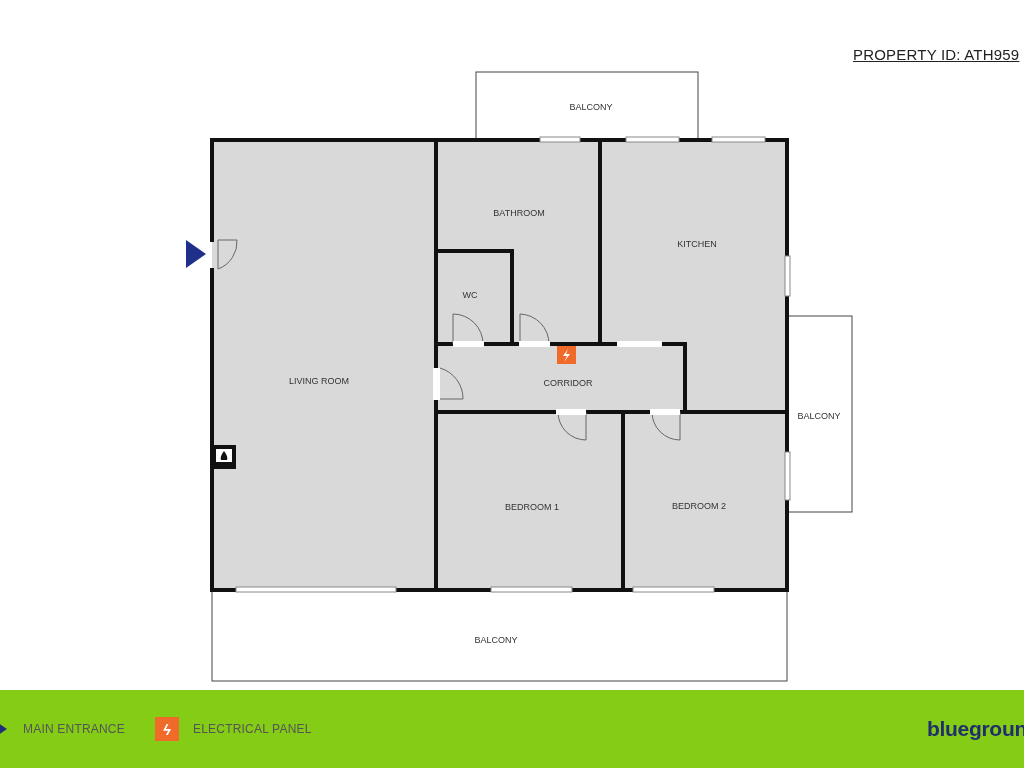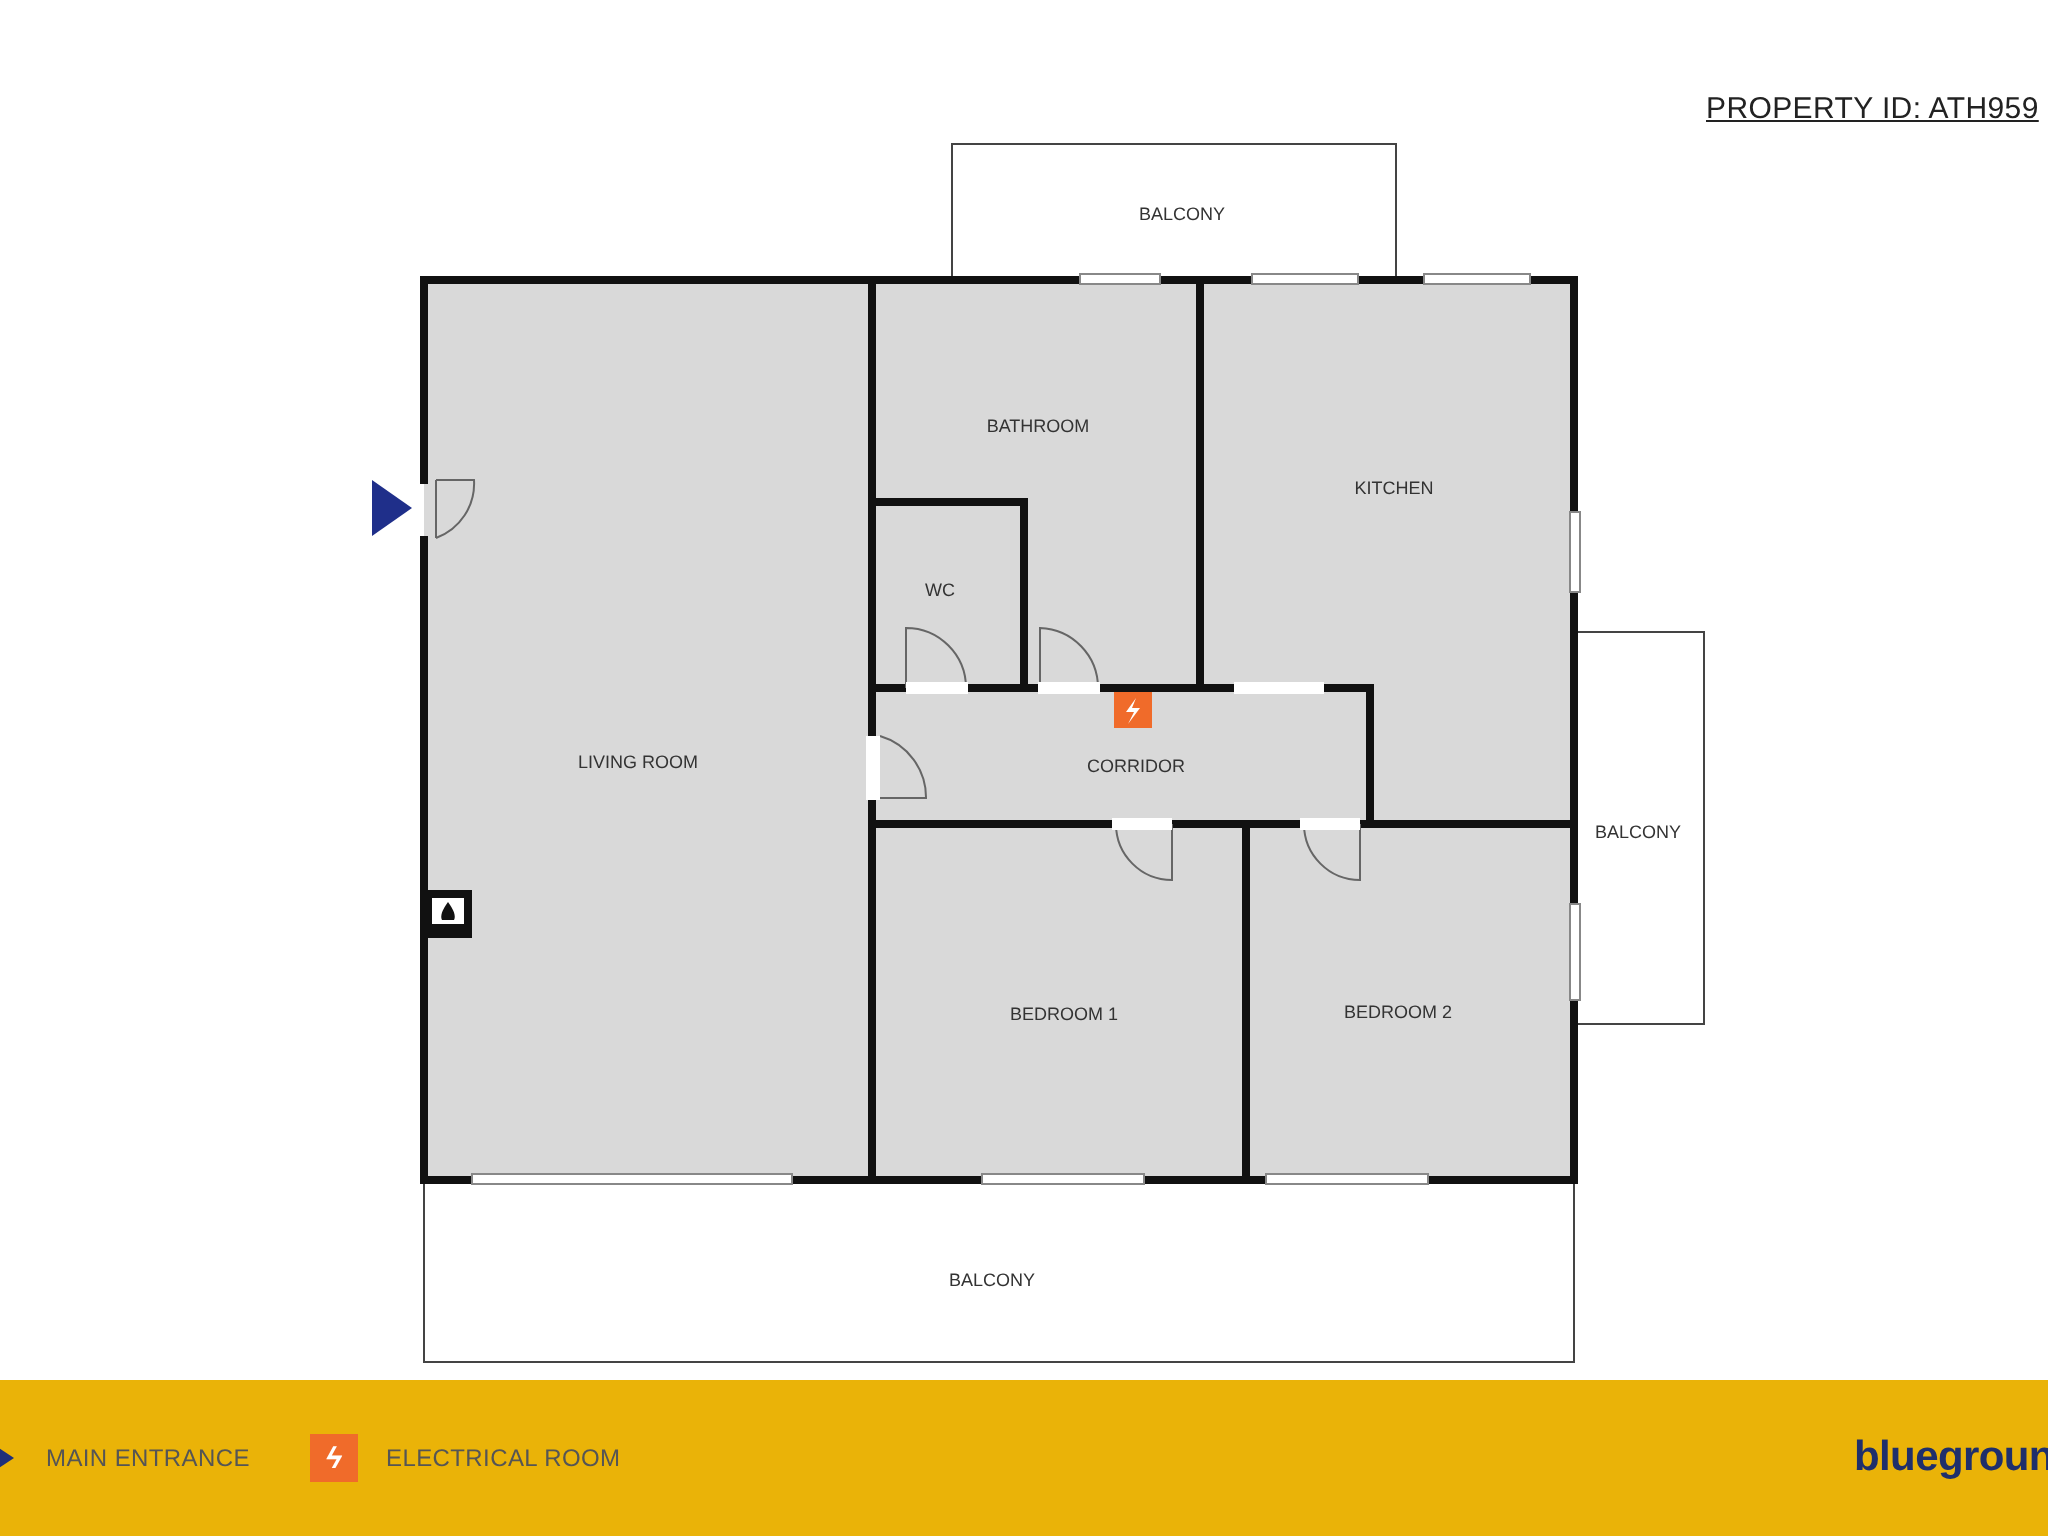--- a/index.html
+++ b/index.html
@@ -9,21 +9,21 @@
       font-family: "Liberation Sans", "DejaVu Sans", sans-serif;
     }
     .property-id {
       position: absolute; left: 853px; top: 46px;
       font-size: 15px; color: #222; letter-spacing: 0.2px; white-space: nowrap; text-decoration: underline;
     }
     svg.plan { position: absolute; left: 0; top: 0; }
     .room-label { font-family: "Liberation Sans", sans-serif; font-size: 9px; fill: #333; text-anchor: middle; }
     .legend {
       position: absolute; left: 0; top: 690px; width: 1024px; height: 78px;
-      background: #eab308;
+      background: #84cc16;
     }
     .legend-item { position: absolute; top: 0; height: 78px; display: flex; align-items: center; }
     .legend-text { font-size: 12px; color: #555; letter-spacing: 0.2px; }
     .legend-entrance { left: 0; }
     .legend-electric { left: 155px; }
     .elec-icon {
       width: 24px; height: 24px; background: #f06b2a; color: #fff;
       display: inline-flex; align-items: center; justify-content: center;
       font-size: 15px; font-weight: bold; margin-right: 14px; font-style: italic;
     }
@@ -147,16 +147,16 @@
   <text class="room-label" x="496" y="643">BALCONY</text>
 </svg>
 
 <div class="legend">
   <div class="legend-item legend-entrance">
     <span class="arrow-icon"></span>
     <span class="legend-text">MAIN ENTRANCE</span>
   </div>
   <div class="legend-item legend-electric">
     <span class="elec-icon">ϟ</span>
-    <span class="legend-text">ELECTRICAL ROOM</span>
+    <span class="legend-text">ELECTRICAL PANEL</span>
   </div>
   <div class="brand">bluegroun</div>
 </div>
 
 </body></html>

